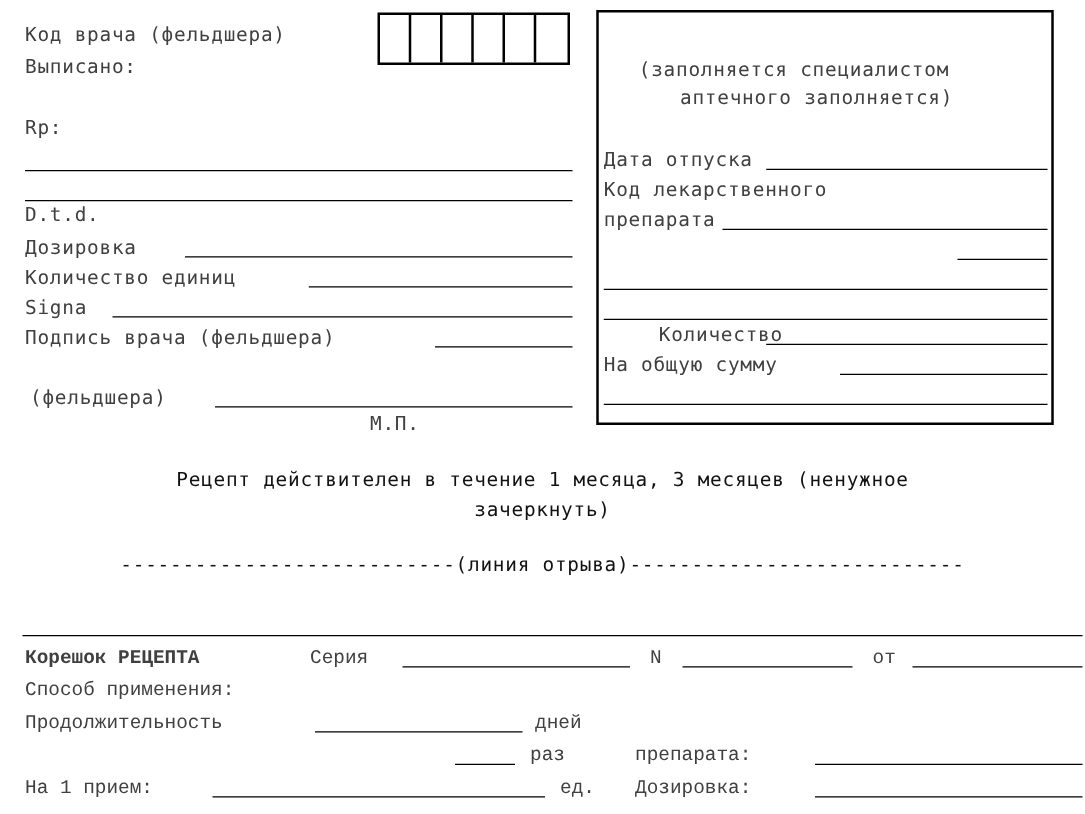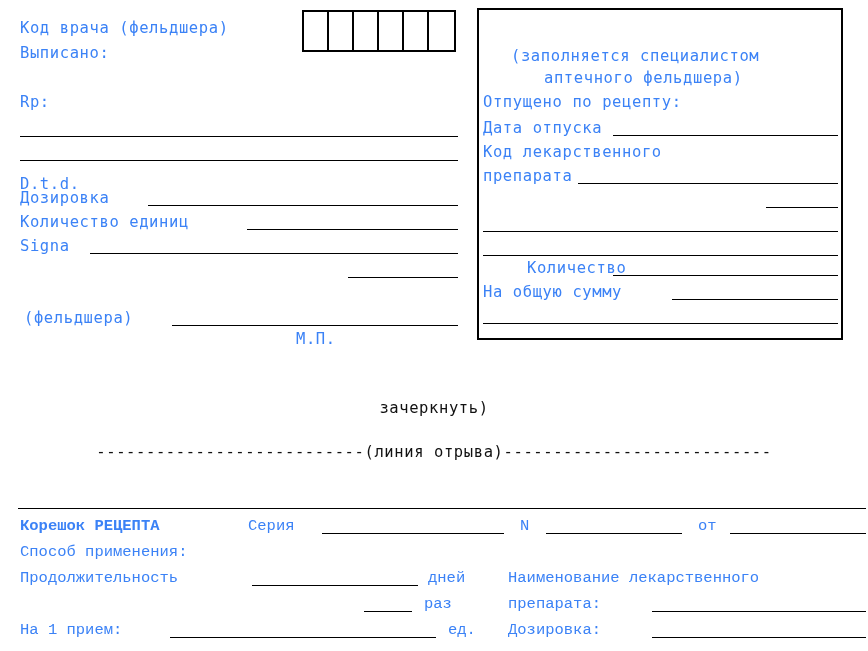--- a/index.html
+++ b/index.html
@@ -20,21 +20,21 @@
   }
 
   
   .t {
     position: absolute;
     white-space: pre;
     font-family: "DejaVu Sans Mono", "Liberation Mono", monospace;
     font-size: 15.5px;
     line-height: 22px;
     letter-spacing: 0.6px;
-    color: #3b82f6;
+    color: #404040;
   }
   .t.narrow {
     font-family: "Liberation Mono", "DejaVu Sans Mono", monospace;
     font-size: 15.5px;
     letter-spacing: 0px;
   }
 
   
   .rule {
     position: absolute;
@@ -116,45 +116,45 @@
     <div class="cell"></div>
   </div>
 
   <div class="t" style="left:20px; top:42px;">Выписано:</div>
 
   <div class="t" style="left:20px; top:91px;">Rp:</div>
 
   <div class="rule" style="left:20px; top:136px; width:438px;"></div>
   <div class="rule" style="left:20px; top:160px; width:438px;"></div>
 
-  <div class="t" style="left:20px; top:161px;margin-top:12px;">D.t.d.</div>
+  <div class="t" style="left:20px; top:161px;">D.t.d.</div>
 
   <div class="t" style="left:20px; top:187px;">Дозировка</div>
   <div class="rule" style="left:148px; top:205px; width:310px;"></div>
 
   <div class="t" style="left:20px; top:211px;">Количество единиц</div>
   <div class="rule" style="left:247px; top:229px; width:211px;"></div>
 
   <div class="t" style="left:20px; top:235px;text-align:center;">Signa</div>
   <div class="rule" style="left:90px; top:253px; width:368px;"></div>
 
+  <div class="t" style="left:20px; top:259px;">Подпись врача (фельдшера)</div>
   <div class="rule" style="left:348px; top:277px; width:110px;"></div>
 
 
   <div class="t" style="left:24px; top:307px;">(фельдшера)</div>
   <div class="rule" style="left:172px; top:325px; width:286px;"></div>
 
   <div class="t" style="left:296px; top:328px;">М.П.</div>
 
   <div id="pharmacy-box"></div>
 
   <div class="t" style="left:511px; top:45px;">(заполняется специалистом</div>
-  <div class="t" style="left:544px; top:67px;">аптечного фельдшера)</div>
-
-  <div class="t" style="left:483px; top:91px;">Отпущено по рецепту:</div>
+  <div class="t" style="left:544px; top:67px;">аптечного заполняется)</div>
+
 
   <div class="t" style="left:483px; top:117px;">Дата отпуска</div>
   <div class="rule" style="left:613px; top:135px; width:225px;"></div>
 
   <div class="t" style="left:483px; top:141px;">Код лекарственного</div>
 
   <div class="t" style="left:483px; top:165px;">препарата</div>
   <div class="rule" style="left:578px; top:183px; width:260px;"></div>
 
   <div class="rule" style="left:766px; top:207px; width:72px;"></div>
@@ -163,20 +163,21 @@
   <div class="rule" style="left:483px; top:255px; width:355px;"></div>
 
   <div class="t" style="left:483px; top:257px;margin-left:44px;">Количество</div>
   <div class="rule" style="left:613px; top:275px; width:225px;"></div>
 
   <div class="t" style="left:483px; top:281px;">На общую сумму</div>
   <div class="rule" style="left:672px; top:299px; width:166px;"></div>
 
   <div class="rule" style="left:483px; top:323px; width:355px;"></div>
 
+  <div class="center-line" style="top:375px;">Рецепт действителен в течение 1 месяца, 3 месяцев (ненужное</div>
   <div class="center-line" style="top:399px;">зачеркнуть)</div>
 
   <div id="tear-line"><span>---------------------------</span><span>(линия отрыва)</span><span>---------------------------</span></div>
 
   <div class="rule" style="left:18px; top:508px; width:848px;"></div>
 
   <div class="t narrow" style="left:20px; top:515px;font-weight:bold;">Корешок РЕЦЕПТА</div>
 
   <div class="t narrow" style="left:248px; top:515px;">Серия</div>
   <div class="rule thin" style="left:322px; top:533px; width:182px;"></div>
@@ -186,21 +187,20 @@
 
   <div class="t narrow" style="left:698px; top:515px;">от</div>
   <div class="rule thin" style="left:730px; top:533px; width:136px;"></div>
 
   <div class="t narrow" style="left:20px; top:541px;font-family:Liberation Mono, monospace;">Способ применения:</div>
 
   <div class="t narrow" style="left:20px; top:567px;">Продолжительность</div>
   <div class="rule thin" style="left:252px; top:585px; width:166px;"></div>
   <div class="t narrow" style="left:428px; top:567px;">дней</div>
 
-  <div class="t narrow" style="left:508px; top:567px;">Наименование лекарственного</div>
 
   <div class="rule thin" style="left:364px; top:611px; width:48px;"></div>
   <div class="t narrow" style="left:424px; top:593px;">раз</div>
 
   <div class="t narrow" style="left:508px; top:593px;">препарата:</div>
   <div class="rule thin" style="left:652px; top:611px; width:214px;"></div>
 
   <div class="t narrow" style="left:20px; top:619px;">На 1 прием:</div>
   <div class="rule thin" style="left:170px; top:637px; width:266px;"></div>
   <div class="t narrow" style="left:448px; top:619px;">ед.</div>

